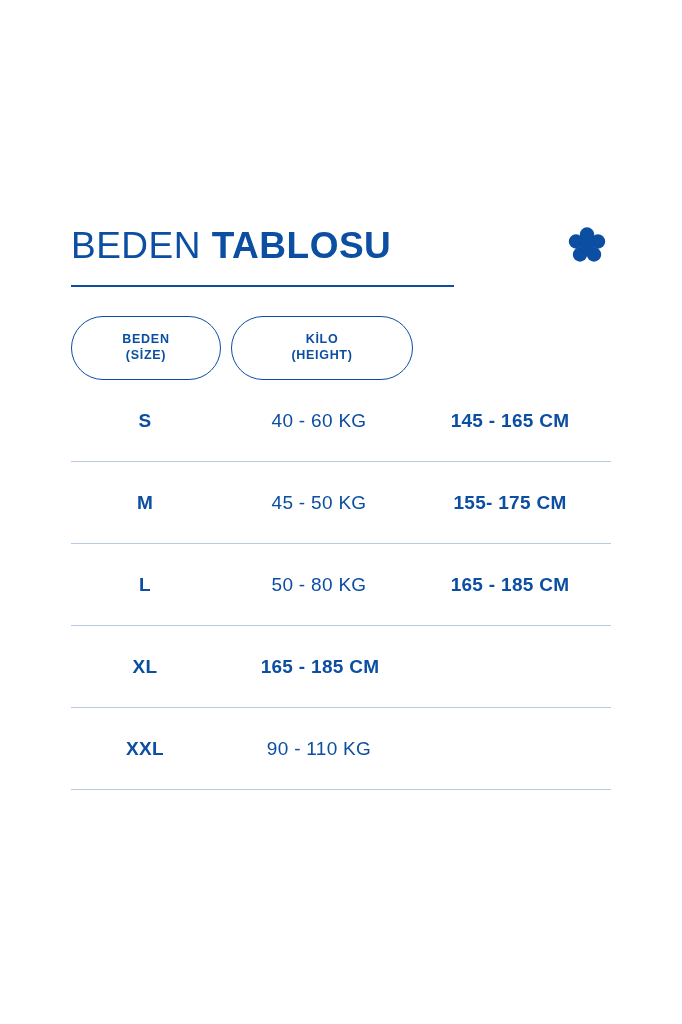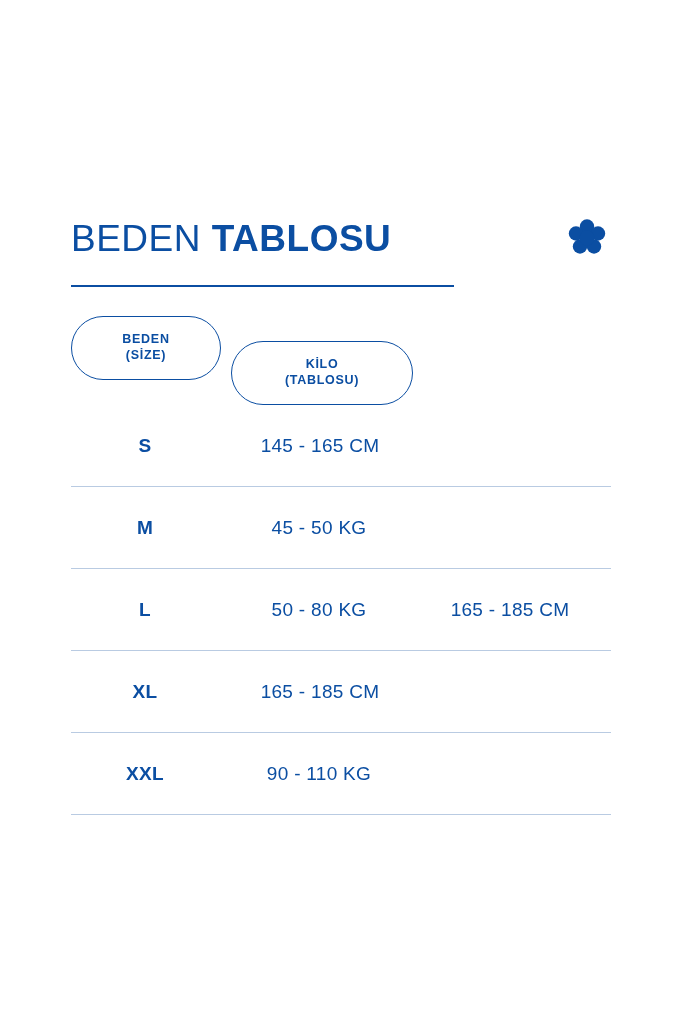--- a/index.html
+++ b/index.html
@@ -22,21 +22,21 @@
   }
   .content {
     position: absolute;
     left: 71px;
     top: 218px;
     width: 540px;
   }
   
   .title-row {
     display: flex;
-    align-items: flex-start;
+    align-items: center;
     justify-content: space-between;
     height: 56px;
   }
   .title {
     font-size: 37px;
     letter-spacing: 0.5px;
     white-space: nowrap;
     color: #0b4ea2;
   }
   .title .t-light {
@@ -71,21 +71,21 @@
     flex-direction: column;
     align-items: center;
     justify-content: center;
     line-height: 1.25;
     font-weight: 700;
     font-size: 12.5px;
     letter-spacing: 0.7px;
     color: #0b4ea2;
   }
   .pill-size { width: 148px; }
-  .pill-weight { width: 180px; margin-top: 25px; }
+  .pill-weight { width: 180px; }
   .pill-height { width: 182px; }
   
   .rows {
     margin-top: 0;
   }
   .row {
     display: flex;
     gap: 10px;
     align-items: center;
     height: 81px;
@@ -107,21 +107,21 @@
     width: 148px;
     font-weight: 700;
     font-size: 19px;
   }
   .c-weight {
     width: 180px;
     font-weight: 400;
   }
   .c-height {
     width: 182px;
-    font-weight: 400;
+    font-weight: 700;
   }
 </style>
 </head>
 <body>
 
 <div class="page">
   <div class="content">
 
     <div class="title-row">
       <div class="title">
@@ -142,34 +142,36 @@
 
     <div class="title-rule"></div>
 
     <div class="head-row">
       <div class="pill pill-size">
         <span>BEDEN</span>
         <span>(SİZE)</span>
       </div>
       <div class="pill pill-weight">
         <span>KİLO</span>
-        <span>(TABLOSU)</span>
+        <span>(HEIGHT)</span>
       </div>
     </div>
 
     <div class="rows">
 
       <div class="row">
         <div class="cell c-size">S</div>
+        <div class="cell c-weight">40 - 60 KG</div>
         <div class="cell c-height">145 - 165 CM</div>
       </div>
 
       <div class="row">
         <div class="cell c-size">M</div>
         <div class="cell c-weight">45 - 50 KG</div>
+        <div class="cell c-height">155- 175 CM</div>
       </div>
 
       <div class="row">
         <div class="cell c-size">L</div>
         <div class="cell c-weight">50 - 80 KG</div>
         <div class="cell c-height">165 - 185 CM</div>
       </div>
 
       <div class="row">
         <div class="cell c-size">XL</div>

